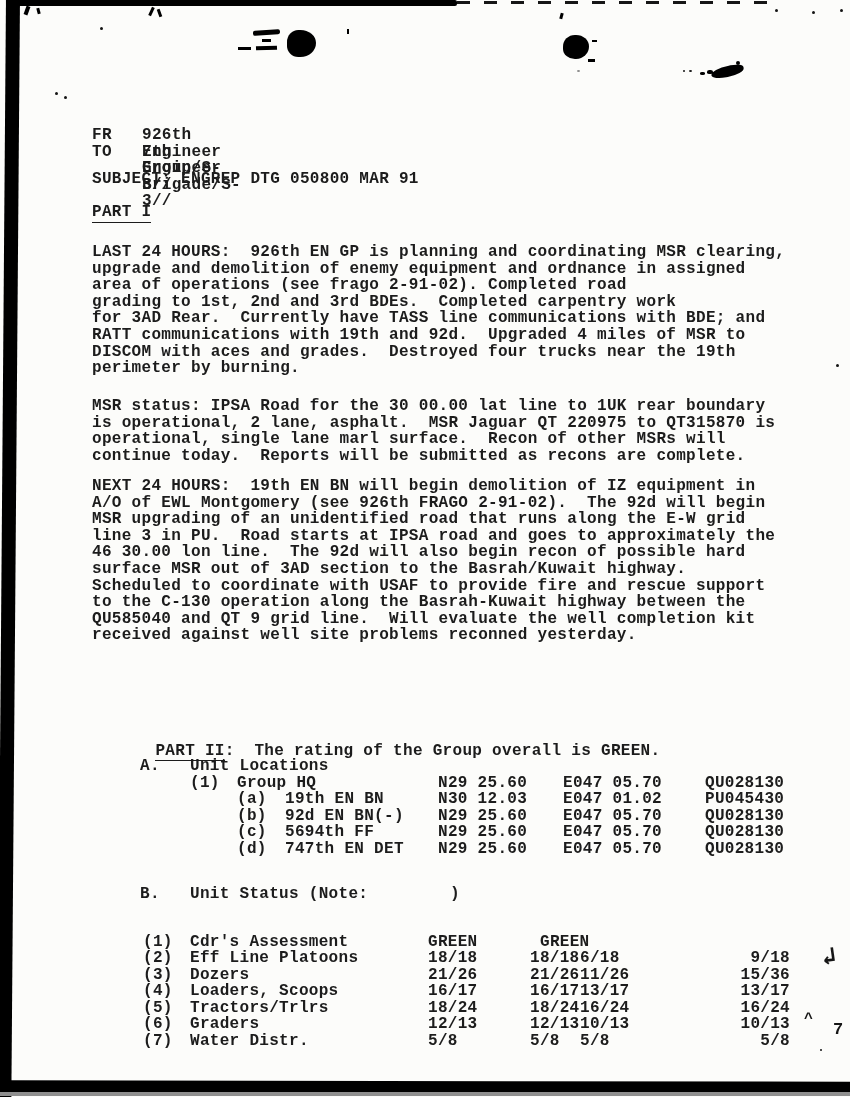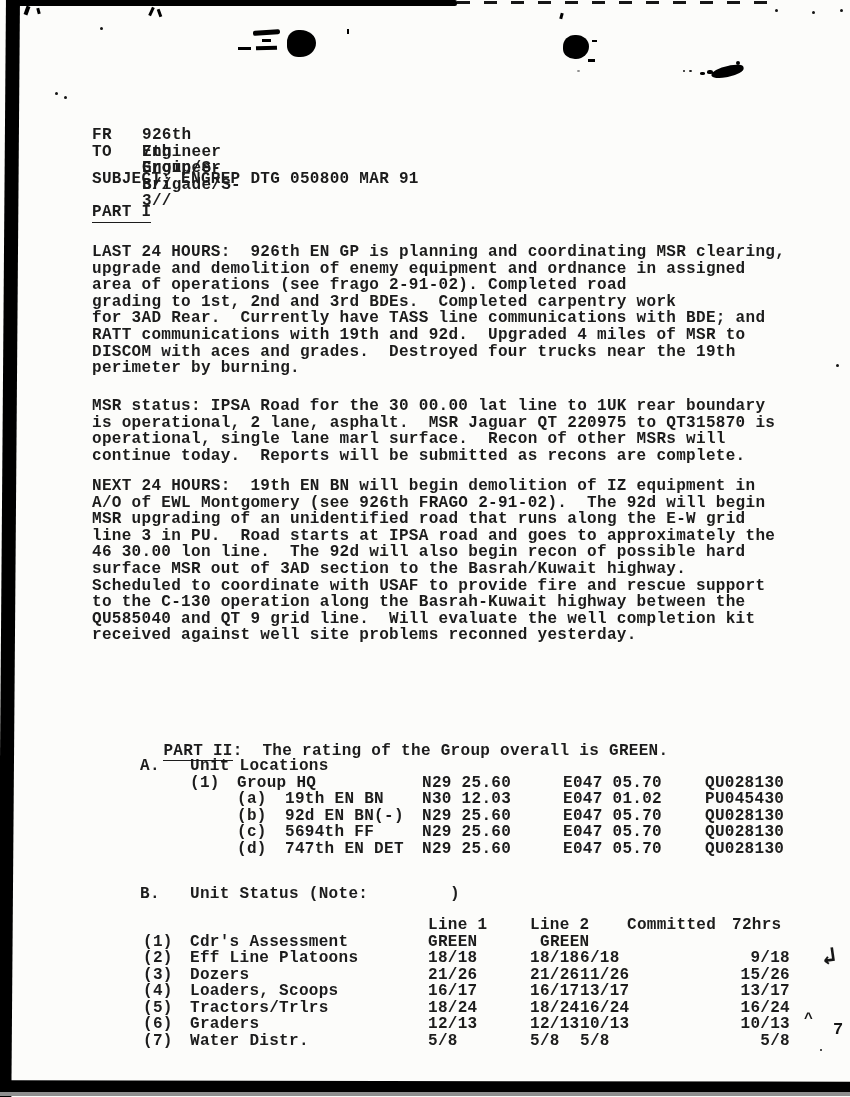--- a/index.html
+++ b/index.html
@@ -11,21 +11,21 @@
     line-height:16.6px;color:#1c1c1c;
   }
   .abs{position:absolute;}
   .pre{white-space:pre;}
   .doc{position:absolute;left:92px;top:0;width:740px;height:1097px;}
   .uline{display:inline-block;border-bottom:1.7px solid #1c1c1c;padding-bottom:1px;}
   .row{position:relative;height:16.6px;}
   
   .ul-num1{left:98px;}  .ul-name1{left:145px;}
   .ul-num2{left:145px;} .ul-name2{left:193px;}
-  .ul-lat{left:330px;}  .ul-lon{left:471px;}  .ul-grid{left:613px;}
+  .ul-lat{left:346px;}  .ul-lon{left:471px;}  .ul-grid{left:613px;}
   
   .sec-letter{left:48px;} .sec-title{left:98px;}
   .us-num{left:51px;}  .us-label{left:98px;}
   .us-c1{left:336px;}  .us-c2{left:438px;}  .us-c2i{left:448px;}
   .us-c3{left:488px;width:110px;}
   .us-c4{left:588px;width:110px;text-align:right;}
   .ush-1{left:336px;} .ush-2{left:438px;} .ush-3{left:535px;} .ush-4{left:640px;}
   
   .ink{position:absolute;background:#000;}
   .speck{position:absolute;background:#141414;border-radius:50%;}
@@ -115,21 +115,21 @@
 A/O of EWL Montgomery (see 926th FRAGO 2-91-02).  The 92d will begin
 MSR upgrading of an unidentified road that runs along the E-W grid
 line 3 in PU.  Road starts at IPSA road and goes to approximately the
 46 30.00 lon line.  The 92d will also begin recon of possible hard
 surface MSR out of 3AD section to the Basrah/Kuwait highway.
 Scheduled to coordinate with USAF to provide fire and rescue support
 to the C-130 operation along the Basrah-Kuwait highway between the
 QU585040 and QT 9 grid line.  Will evaluate the well completion kit
 received against well site problems reconned yesterday.</div>
 
-    <div class="abs pre" style="left:12px;top:726px;">
+    <div class="abs pre" style="left:4px;top:726px;">
       <span class="uline">PART II</span><span class="pre">:  </span><span>The rating of the Group overall is GREEN.</span>
     </div>
 
     <div class="abs" style="left:0;top:758px;width:740px;">
       <div class="row">
         <span class="abs sec-letter">A.</span>
         <span class="abs sec-title">Unit Locations</span>
       </div>
       <div class="row">
         <span class="abs ul-num1">(1)</span>
@@ -167,26 +167,20 @@
         <span class="abs ul-grid">QU028130</span>
       </div>
     </div>
 
     <div class="abs" style="left:0;top:886px;width:740px;">
       <span class="abs sec-letter">B.</span>
       <span class="abs sec-title">Unit Status (Note:</span>
       <span class="abs" style="left:358px;">)</span>
     </div>
 
-    <div class="abs" style="left:0;top:917px;width:740px;height:16.6px;">
-      <span class="abs ush-1">Line 1</span>
-      <span class="abs ush-2">Line 2</span>
-      <span class="abs ush-3">Committed</span>
-      <span class="abs ush-4">72hrs</span>
-    </div>
 
     <div class="abs" style="left:0;top:933.5px;width:740px;">
       <div class="row">
         <span class="abs us-num">(1)</span>
         <span class="abs us-label">Cdr's Assessment</span>
         <span class="abs us-c1">GREEN</span>
         <span class="abs us-c2i">GREEN</span>
         <span class="abs us-c3"></span>
         <span class="abs us-c4"></span>
       </div>
@@ -197,21 +191,21 @@
         <span class="abs us-c2">18/18</span>
         <span class="abs us-c3">6/18</span>
         <span class="abs us-c4">9/18</span>
       </div>
       <div class="row">
         <span class="abs us-num">(3)</span>
         <span class="abs us-label">Dozers</span>
         <span class="abs us-c1">21/26</span>
         <span class="abs us-c2">21/26</span>
         <span class="abs us-c3">11/26</span>
-        <span class="abs us-c4">15/26</span>
+        <span class="abs us-c4">15/36</span>
       </div>
       <div class="row">
         <span class="abs us-num">(4)</span>
         <span class="abs us-label">Loaders, Scoops</span>
         <span class="abs us-c1">16/17</span>
         <span class="abs us-c2">16/17</span>
         <span class="abs us-c3">13/17</span>
         <span class="abs us-c4">13/17</span>
       </div>
       <div class="row">

